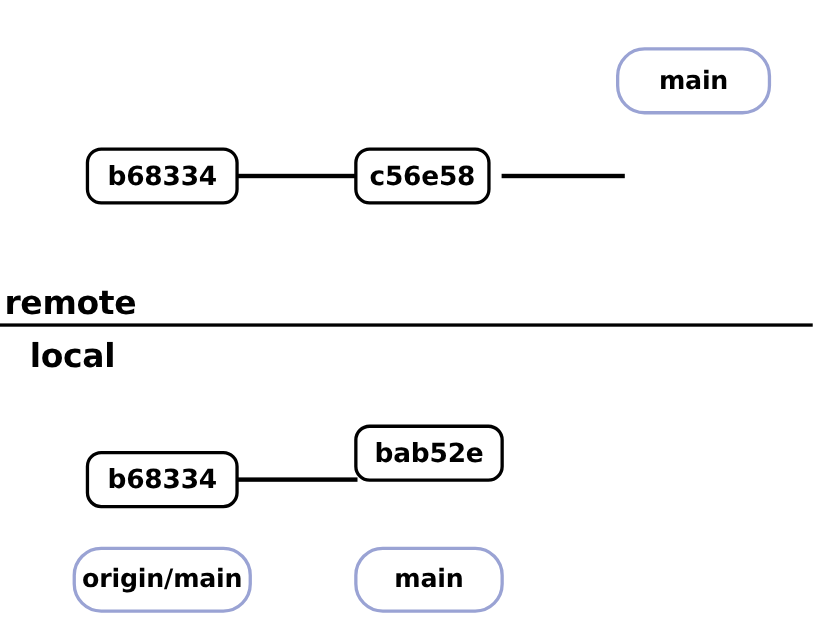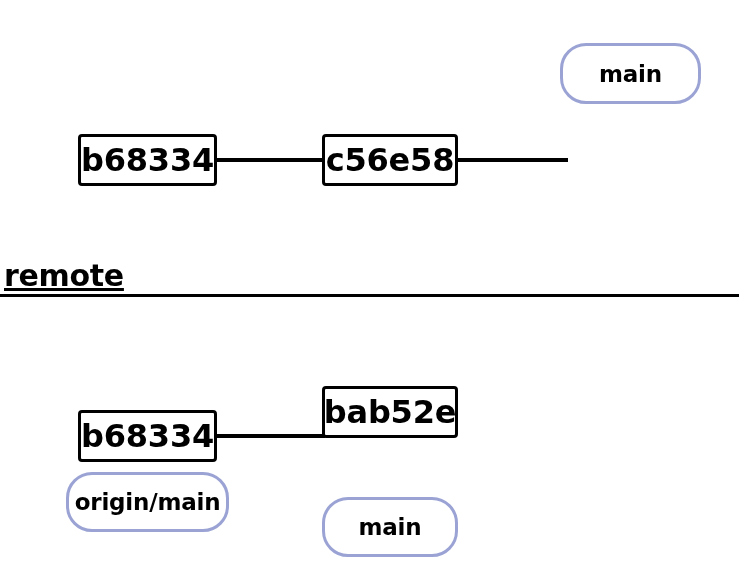--- a/index.html
+++ b/index.html
@@ -27,22 +27,22 @@
     justify-content: center;
     background: #ffffff;
     color: #000000;
     font-weight: bold;
     white-space: nowrap;
     letter-spacing: -0.2px;
   }
 
   .commit {
     border: 3px solid #000000;
-    border-radius: 4px;
-    font-size: 32px;
+    border-radius: 14px;
+    font-size: 24px;
     z-index: 3;
   }
 
   .branch {
     border: 3px solid #9aa3d4;
     border-radius: 26px;
     font-size: 23px;
     z-index: 3;
   }
 
@@ -64,42 +64,42 @@
     z-index: 2;
   }
 
   .section-label {
     position: absolute;
     color: #000000;
     font-weight: bold;
     font-size: 30px;
     white-space: nowrap;
     letter-spacing: -0.3px;
-    text-decoration: underline;
   }
 </style>
 </head>
 <body>
 
 <div id="canvas">
 
   <div class="node branch" style="left:560px; top:43px; width:141px; height:61px;">main</div>
 
   <div class="edge" style="left:215px; top:158px; width:110px;"></div>
   <div class="edge" style="left:456px; top:158px; width:112px;"></div>
 
   <div class="node commit" style="left:78px; top:134px; width:139px; height:52px;">b68334</div>
-  <div class="node commit" style="left:322px; top:134px; width:136px; height:52px;">c56e58</div>
+  <div class="node commit" style="left:322px; top:134px; width:124px; height:52px;">c56e58</div>
 
   <div class="section-label" style="left:4px; top:258px;">remote</div>
 
   <div class="separator" style="top:294px;"></div>
 
+  <div class="section-label" style="left:27px; top:307px;">local</div>
 
   <div class="edge" style="left:215px; top:434px; width:110px;"></div>
 
   <div class="node commit" style="left:78px; top:410px; width:139px; height:52px;">b68334</div>
   <div class="node commit" style="left:322px; top:386px; width:136px; height:52px;">bab52e</div>
 
-  <div class="node branch" style="left:66px; top:472px; width:163px; height:60px;">origin/main</div>
+  <div class="node branch" style="left:66px; top:497px; width:163px; height:60px;">origin/main</div>
   <div class="node branch" style="left:322px; top:497px; width:136px; height:60px;">main</div>
 
 </div>
 
 </body></html>

